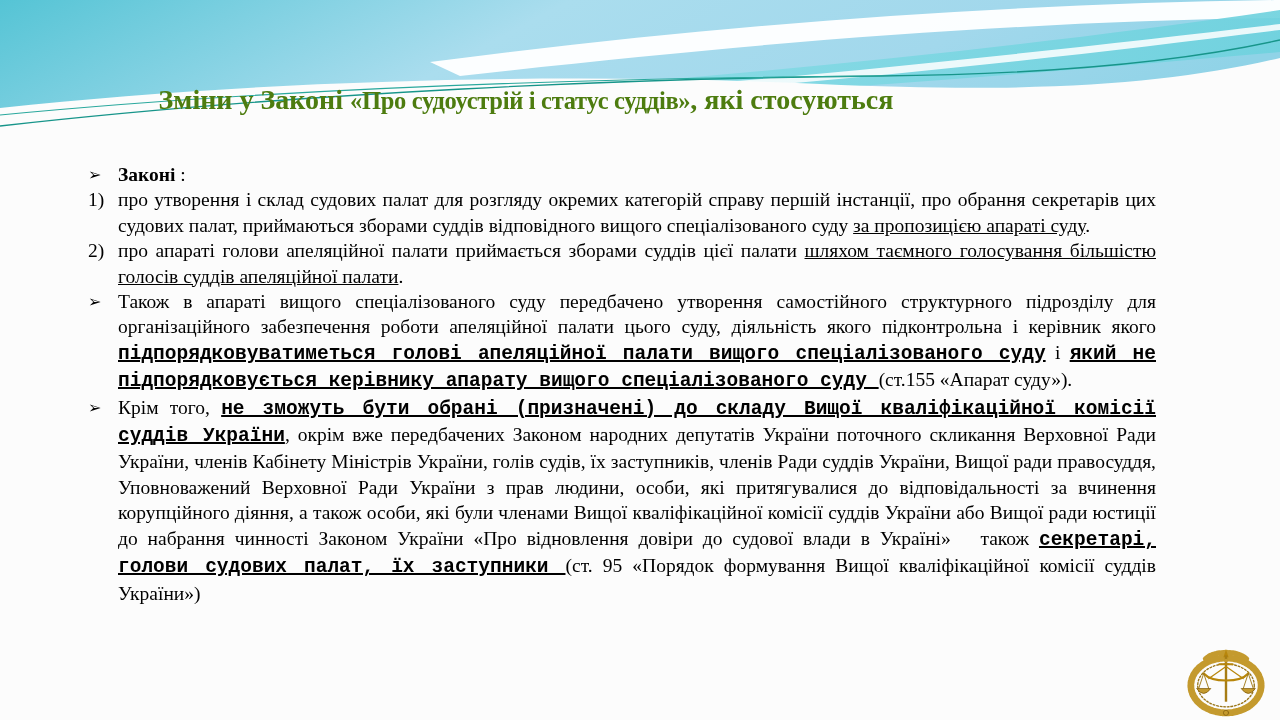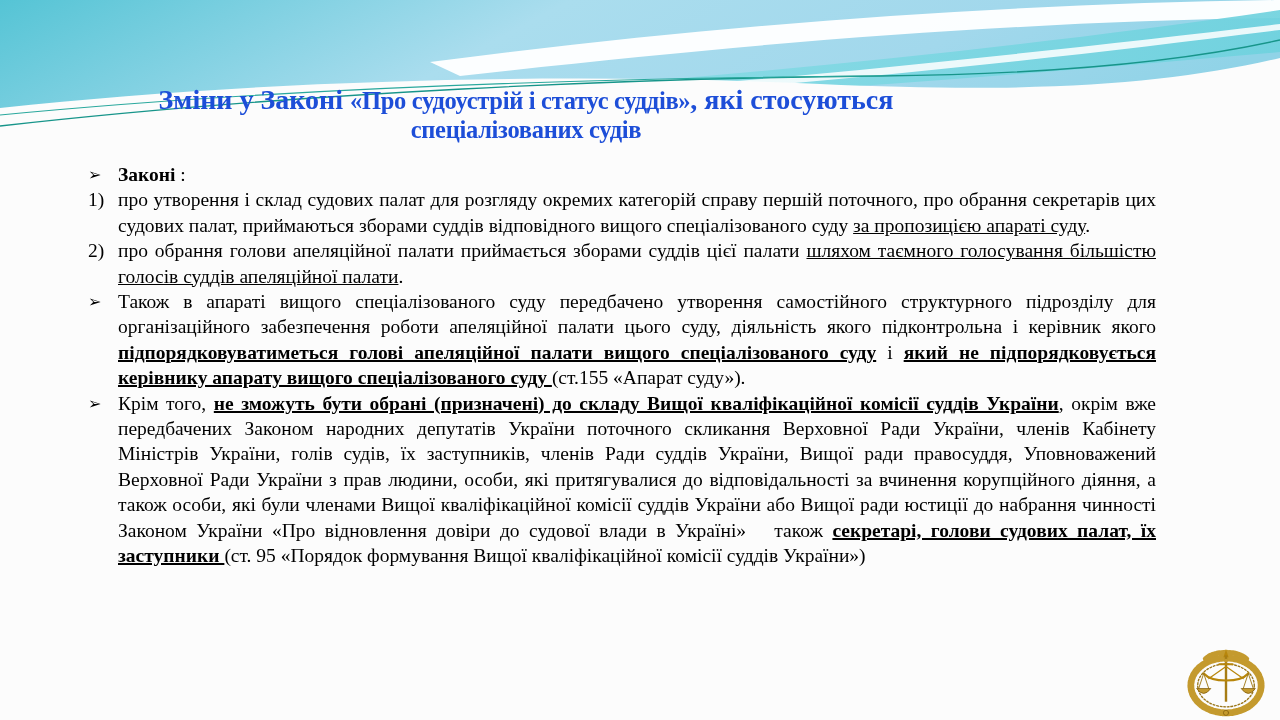--- a/index.html
+++ b/index.html
@@ -9,21 +9,21 @@
     background:#fcfcfc;
     overflow:hidden;
     font-family:"Liberation Serif", serif;
     color:#000;
   }
   .wave-header{position:absolute;top:0;left:0;width:1280px;height:170px;display:block;}
   .title{
     position:absolute;top:80px;left:0;width:1052px;
     margin:0;text-align:center;
     font-family:"Liberation Serif", serif;
-    font-weight:bold;color:#1d4ed8;
+    font-weight:bold;color:#4d7c0f;
     line-height:1.14;
     z-index:3;
   }
   .tline{display:block;}
   .t-main{font-size:28px;}
   .t-narrow{font-size:24.5px;letter-spacing:-0.3px;}
   .content{
     position:absolute;top:162px;left:88px;width:1068px;
     font-size:19.5px;line-height:25.4px;
     text-align:justify;
@@ -34,21 +34,21 @@
     position:absolute;left:0;top:0;width:28px;
     text-align:left;
   }
   .para.bullet .marker, .para.heading .marker{
     font-family:"DejaVu Sans", sans-serif;
     font-size:16px;line-height:25.4px;
   }
   .para.numbered .marker{font-family:"Liberation Serif", serif;}
   .b{font-weight:bold;}
   .u{text-decoration:underline;}
-  .b.u{text-decoration-thickness:2px;}
+  .b.u{text-decoration-thickness:2px;font-family:Liberation Mono, monospace;}
   .emblem{position:absolute;right:10px;bottom:2px;width:88px;height:72px;z-index:4;}
 </style>
 </head>
 <body>
 
 <div class="slide">
 
   <svg class="wave-header" viewBox="0 0 1280 170" preserveAspectRatio="none" aria-hidden="true">
     <defs>
       <linearGradient id="sky" x1="0" y1="0" x2="1" y2="0.25">
@@ -66,37 +66,36 @@
     <path d="M430,62 C720,24 1000,4 1280,0 L1280,18 C1010,22 760,42 460,76 Z" fill="#ffffff" opacity="0.96"></path>
     <path d="M430,98 C720,78 1020,48 1280,10 L1280,52 C1030,74 780,94 500,108 Z" fill="url(#cyanband)" opacity="0.92"></path>
     <path d="M470,100 C760,84 1040,52 1280,24 L1280,30 C1040,60 780,90 480,104 Z" fill="#ffffff" opacity="0.85"></path>
     <path d="M0,108 C260,80 560,72 820,84 C1040,94 1170,84 1280,58 L1280,170 L0,170 Z" fill="#fcfcfc"></path>
     <path d="M0,126 C300,92 640,78 880,76 C1080,74 1200,58 1280,40" fill="none" stroke="#17958a" stroke-width="1.3"></path>
     <path d="M0,115 C280,88 600,78 880,76" fill="none" stroke="#2aa89d" stroke-width="1.1"></path>
   </svg>
 
   <h1 class="title">
     <span class="tline"><span class="t-main">Зміни у Законі </span><span class="t-narrow">«Про судоустрій і статус суддів»</span><span class="t-main">, які стосуються</span></span>
-    <span class="tline t-narrow">спеціалізованих судів</span>
   </h1>
 
   <div class="content" id="content">
   <div class="para heading">
     <span class="marker">➢</span>
     <span class="ptext"><span class="b">Законі</span><span> :</span></span>
   </div>
 
   <div class="para numbered">
     <span class="marker">1)</span>
-    <span class="ptext"><span>про утворення і склад судових палат для розгляду окремих категорій справу першій поточного, про обрання секретарів цих судових палат, приймаються зборами суддів відповідного вищого спеціалізованого суду </span><span class="u">за пропозицією апараті суду</span><span>.</span></span>
+    <span class="ptext"><span>про утворення і склад судових палат для розгляду окремих категорій справу першій інстанції, про обрання секретарів цих судових палат, приймаються зборами суддів відповідного вищого спеціалізованого суду </span><span class="u">за пропозицією апараті суду</span><span>.</span></span>
   </div>
 
   <div class="para numbered">
     <span class="marker">2)</span>
-    <span class="ptext"><span>про обрання голови апеляційної палати приймається зборами суддів цієї палати </span><span class="u">шляхом таємного голосування більшістю голосів суддів апеляційної палати</span><span>.</span></span>
+    <span class="ptext"><span>про апараті голови апеляційної палати приймається зборами суддів цієї палати </span><span class="u">шляхом таємного голосування більшістю голосів суддів апеляційної палати</span><span>.</span></span>
   </div>
 
   <div class="para bullet">
     <span class="marker">➢</span>
     <span class="ptext"><span>Також в апараті вищого спеціалізованого суду передбачено утворення самостійного структурного підрозділу для організаційного забезпечення роботи апеляційної палати цього суду, діяльність якого підконтрольна і керівник якого </span><span class="b u">підпорядковуватиметься голові апеляційної палати вищого спеціалізованого суду</span><span> і </span><span class="b u">який не підпорядковується керівнику апарату вищого спеціалізованого суду </span><span>(ст.155 «Апарат суду»).</span></span>
   </div>
 
   <div class="para bullet">
     <span class="marker">➢</span>
     <span class="ptext"><span>Крім того, </span><span class="b u">не зможуть бути обрані (призначені) до складу Вищої кваліфікаційної комісії суддів України</span><span>, окрім вже передбачених Законом народних депутатів України поточного скликання Верховної Ради України, членів Кабінету Міністрів України, голів судів, їх заступників, членів Ради суддів України, Вищої ради правосуддя, Уповноважений Верховної Ради України з прав людини, особи, які притягувалися до відповідальності за вчинення корупційного діяння, а також особи, які були членами Вищої кваліфікаційної комісії суддів України або Вищої ради юстиції до набрання чинності Законом України «Про відновлення довіри до судової влади в Україні»&nbsp;&nbsp; також </span><span class="b u">секретарі, голови судових палат, їх заступники </span><span>(ст. 95 «Порядок формування Вищої кваліфікаційної комісії суддів України»)</span></span>

